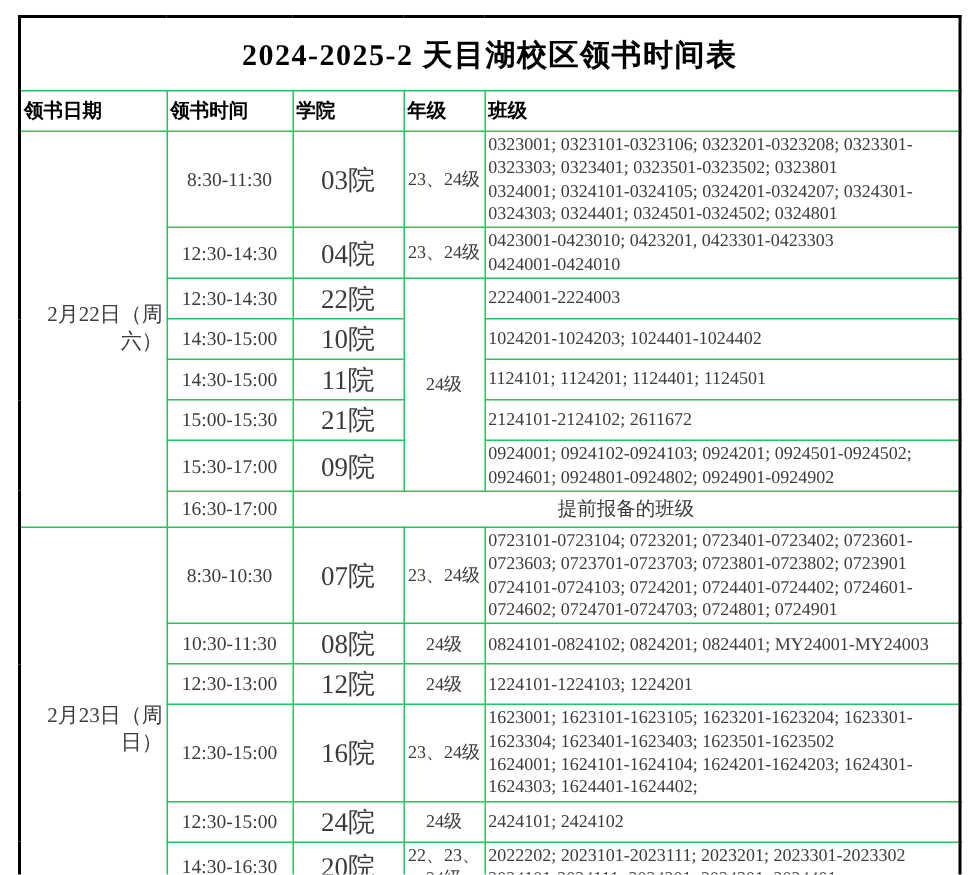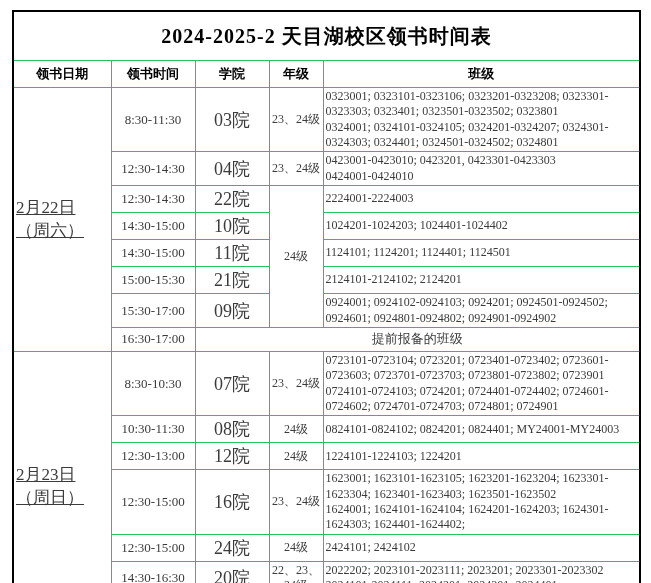--- a/index.html
+++ b/index.html
@@ -30,24 +30,24 @@
     font-weight: bold;
     color: #000;
     text-align: center;
     height: 46px;
     letter-spacing: 1px;
   }
   .header-row th {
     font-size: 13px;
     font-weight: bold;
     color: #000;
-    text-align: center;
+    text-align: left;
     height: 24px;
   }
-  .c-date   { font-size: 17px; text-align: left; text-decoration: underline; }
+  .c-date   { font-size: 14px; text-align: right; }
   .c-time   { font-size: 13px; text-align: center; margin-left: 12px; }
   .c-college{ font-size: 18px; text-align: center; }
   .c-grade  { font-size: 12px; text-align: center; line-height: 1.3; }
   .c-classes{
     font-size: 12px;
     text-align: left;
     padding: 1px 3px;
     line-height: 1.28;
     white-space: pre-line;
   }
@@ -105,21 +105,21 @@
       <td class="c-classes">1024201-1024203; 1024401-1024402</td>
     </tr>
     <tr style="height:23px">
       <td class="c-time">14:30-15:00</td>
       <td class="c-college">11院</td>
       <td class="c-classes">1124101; 1124201; 1124401; 1124501</td>
     </tr>
     <tr style="height:21px">
       <td class="c-time">15:00-15:30</td>
       <td class="c-college">21院</td>
-      <td class="c-classes">2124101-2124102; 2124201</td>
+      <td class="c-classes">2124101-2124102; 2611672</td>
     </tr>
     <tr style="height:32px">
       <td class="c-time">15:30-17:00</td>
       <td class="c-college">09院</td>
       <td class="c-classes">0924001; 0924102-0924103; 0924201; 0924501-0924502; 0924601; 0924801-0924802; 0924901-0924902</td>
     </tr>
     <tr style="height:24px">
       <td class="c-time">16:30-17:00</td>
       <td class="c-footer" colspan="3">提前报备的班级</td>
     </tr>

